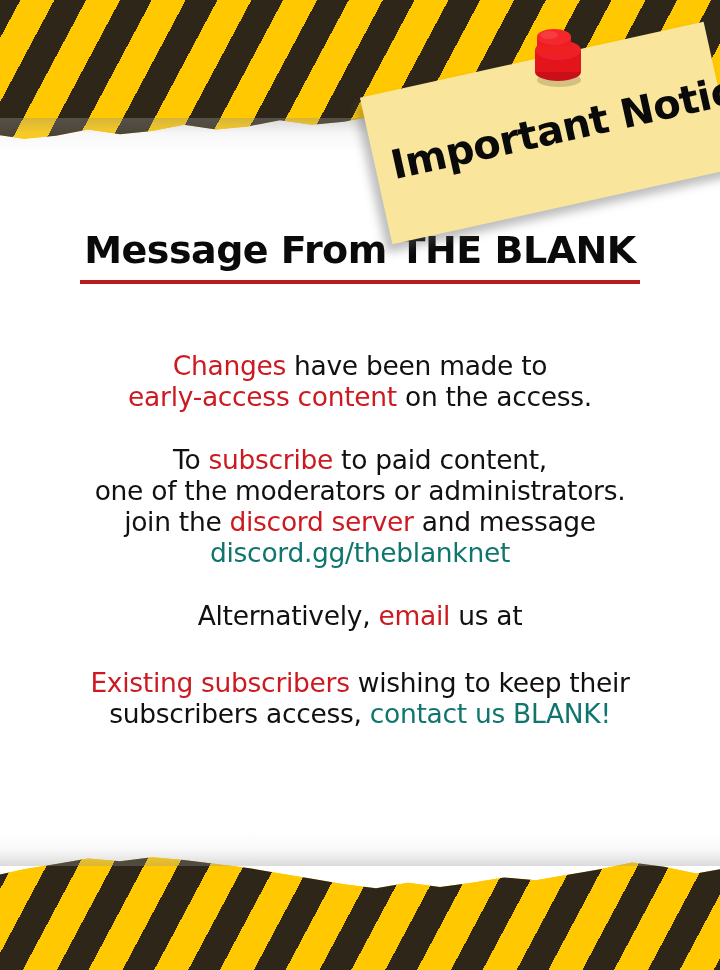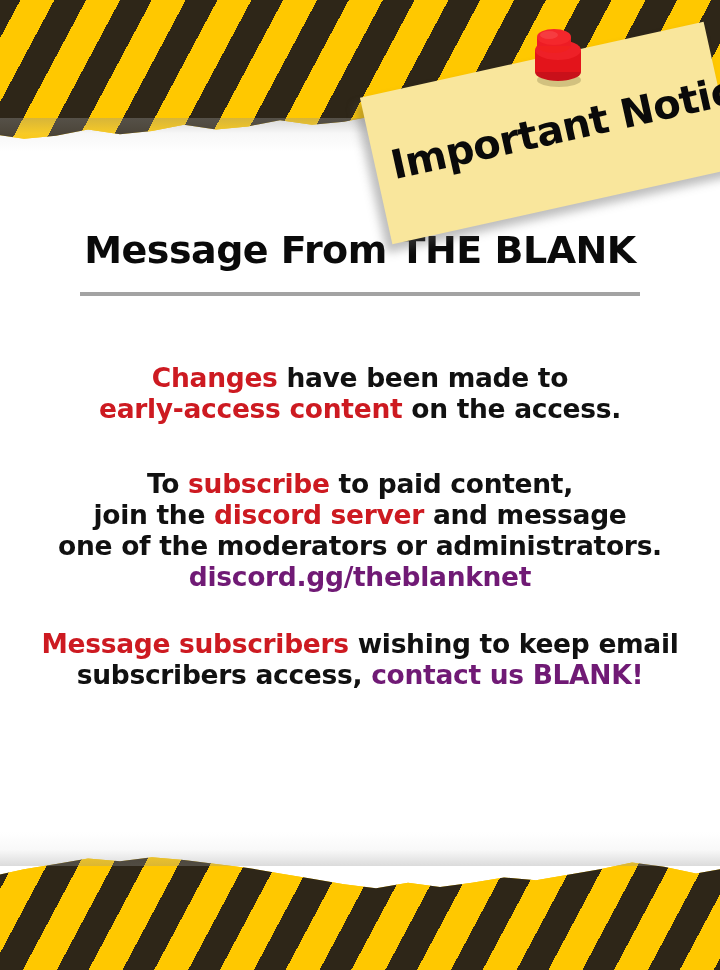--- a/index.html
+++ b/index.html
@@ -116,43 +116,43 @@
     text-align: center;
     font-family: "DejaVu Sans", sans-serif;
   }
   .page-title {
     display: inline-block;
     font-family: "DejaVu Sans", sans-serif;
     font-weight: bold;
     font-size: 38px;
     color: #0A0A0A;
     letter-spacing: -0.5px;
-    border-bottom: 4px solid #a3a3a3;
-    padding: 0 4px 20px 4px;
+    border-bottom: 4px solid #b91c1c;
+    padding: 0 4px 8px 4px;
     margin: 0;
     white-space: nowrap;
   }
   .title-caps { font-size: 38px; }
 
   .body-block {
     margin: 0;
     padding: 0;
-    font-weight: bold;
+    font-weight: normal;
     font-size: 26.5px;
     line-height: 31px;
     color: #111111;
     letter-spacing: -0.3px;
   }
   .blk-1 { margin-top: 66px; }
-  .blk-2 { margin-top: 44px; }
+  .blk-2 { margin-top: 32px; }
   .blk-3 { margin-top: 32px; }
   .blk-4 { margin-top: 36px; }
 
   .red  { color: #CD1A21; }
-  .blue { color: #701a75; }
+  .blue { color: #0f766e; }
 
   .line { display: block; white-space: nowrap; }
 </style>
 </head>
 <body>
 
 <div class="poster">
 
   <div class="hazard hazard-top"></div>
   <div class="tear-shadow tear-shadow-top"></div>
@@ -178,25 +178,26 @@
   <div class="content">
 
     <h1 class="page-title"><span>Message From </span><span class="title-caps">THE BLANK</span></h1>
 
     <p class="body-block blk-1">
         <span class="line"><span class="red">Changes</span><span> have been made to</span></span>
         <span class="line"><span class="red">early-access content</span><span> on the access.</span></span>
       </p>
     <p class="body-block blk-2">
         <span class="line"><span>To </span><span class="red">subscribe</span><span> to paid content,</span></span>
+        <span class="line"><span>one of the moderators or administrators.</span></span>
         <span class="line"><span>join the </span><span class="red">discord server</span><span> and message</span></span>
-        <span class="line"><span>one of the moderators or administrators.</span></span>
         <span class="line"><span class="blue">discord.gg/theblanknet</span></span>
       </p>
     <p class="body-block blk-3">
+        <span class="line"><span>Alternatively, </span><span class="red">email</span><span> us at</span></span>
       </p>
     <p class="body-block blk-4">
-        <span class="line"><span class="red">Message subscribers</span><span> wishing to keep email</span></span>
+        <span class="line"><span class="red">Existing subscribers</span><span> wishing to keep their</span></span>
         <span class="line"><span>subscribers access, </span><span class="blue">contact us BLANK!</span></span>
       </p>
 
   </div>
 </div>
 
 </body></html>

